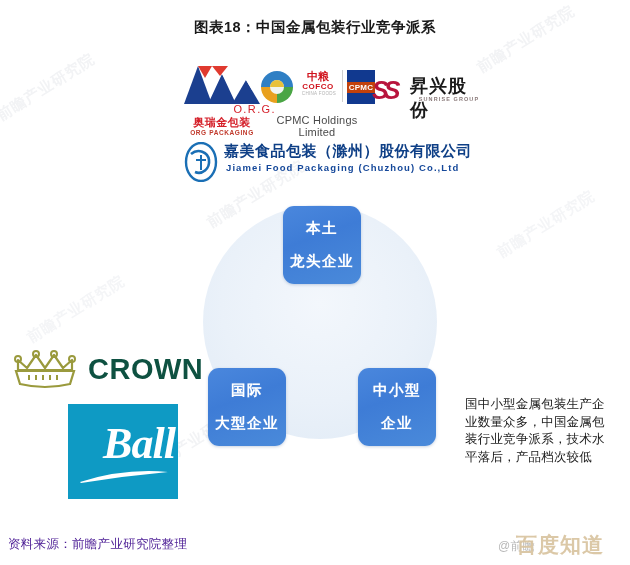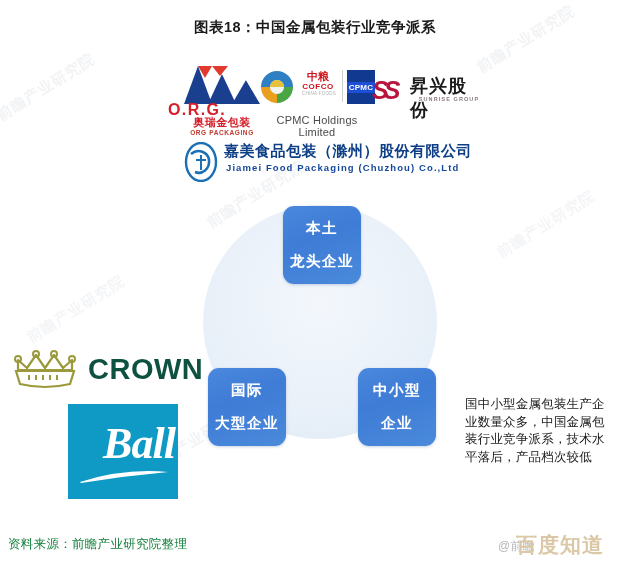--- a/index.html
+++ b/index.html
@@ -36,22 +36,22 @@
     font-family:"Liberation Sans","DejaVu Sans",sans-serif;
   }
 
   
   .logo-row{position:absolute;left:0;top:56px;width:630px;height:78px;}
 
   
   .org{position:absolute;left:168px;top:4px;width:108px;height:74px;}
   .org-mark{position:absolute;left:10px;top:0px;width:88px;height:44px;}
   .org-txt{
-    position:absolute;left:0;top:44px;width:108px;text-align:left;
-    font-size:16px;font-weight:bold;color:#d5202a;letter-spacing:1.4px;
+    position:absolute;left:0;top:44px;width:108px;text-align:right;
+    font-size:11px;font-weight:normal;color:#d5202a;letter-spacing:1.4px;
     line-height:11px;
   }
   .org-cn{
     position:absolute;left:0;top:55px;width:108px;text-align:center;
     font-size:11px;font-weight:bold;color:#d5202a;letter-spacing:0.5px;
     line-height:14px;
   }
   .org-en{
     position:absolute;left:0;top:69px;width:108px;text-align:center;
     font-size:6.5px;font-weight:bold;color:#c0392b;letter-spacing:0.6px;
@@ -73,21 +73,21 @@
     font-size:4.5px;color:#b2b2b2;letter-spacing:0.3px;
   }
   .cpmc-divider{position:absolute;left:84px;top:4px;width:1px;height:32px;background:#cfcfcf;}
   .cpmc-box{
     position:absolute;left:89px;top:4px;width:26px;height:32px;
     background:#11398f;border:1px solid #11398f;
     display:flex;align-items:center;justify-content:center;
   }
   .cpmc-box span{
     color:#ffffff;font-size:8px;font-weight:bold;letter-spacing:0.3px;
-    background:#1d4ed8;padding:1px 2px;
+    background:#c2410c;padding:1px 2px;
   }
   .cpmc-en{
     position:absolute;left:0;top:48px;width:118px;text-align:center;
     font-size:11px;color:#4a4a4a;letter-spacing:0.2px;
   }
 
   
   .sx{position:absolute;left:372px;top:14px;width:112px;height:50px;}
   .sx-ss{
     position:absolute;left:0px;top:6px;
@@ -173,21 +173,21 @@
   .note{
     position:absolute;left:465px;top:396px;width:150px;
     font-size:12.5px;color:#1a1a1a;line-height:17.5px;
     letter-spacing:0.2px;
     font-family:"Liberation Sans","DejaVu Sans",sans-serif;
   }
 
   
   .source{
     position:absolute;left:8px;top:536px;
-    font-size:12.5px;color:#15803d;letter-spacing:0.3px;
+    font-size:12.5px;color:#4c1d95;letter-spacing:0.3px;
   }
   .credit{
     position:absolute;left:498px;top:538px;
     font-size:12px;color:#b8b8b8;letter-spacing:0.3px;
   }
   .baidu-wm{
     position:absolute;left:516px;top:531px;
     font-size:21px;font-weight:bold;color:#d9c4a0;
     letter-spacing:1px;opacity:0.92;
     font-family:"Liberation Sans","DejaVu Sans",sans-serif;

